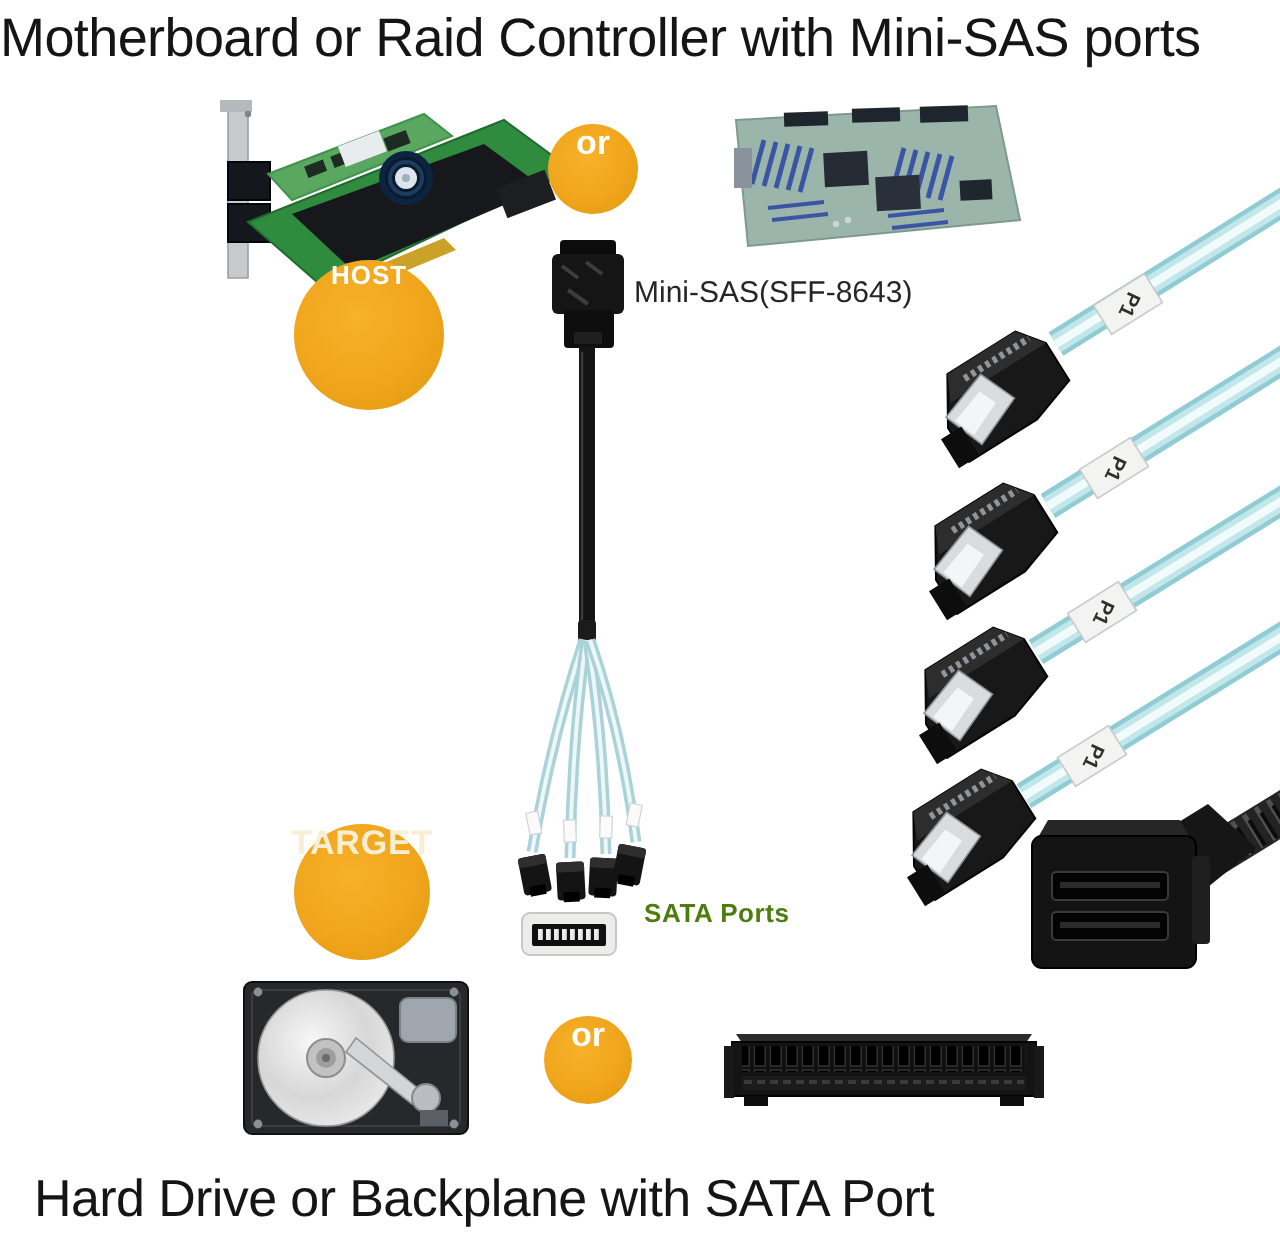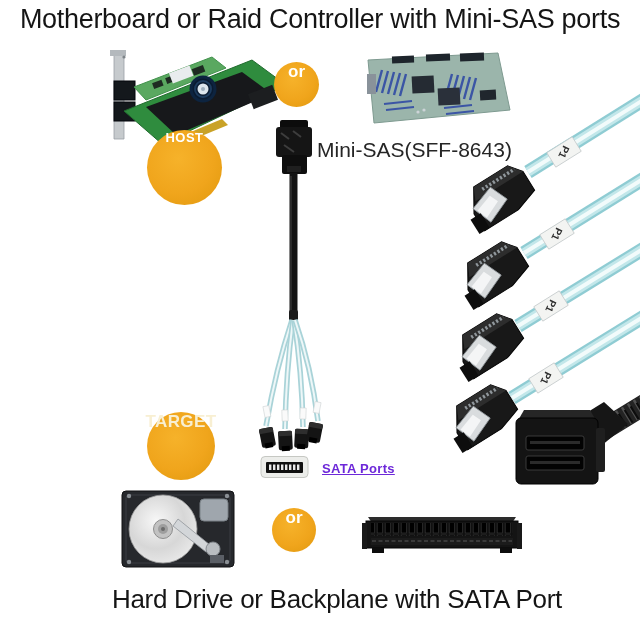--- a/index.html
+++ b/index.html
@@ -1,39 +1,39 @@
 <!DOCTYPE html>
 <html><head>
 <meta charset="utf-8">
 <style>
   html,body{margin:0;padding:0;background:#fff;}
   .canvas{position:relative;width:640px;height:618px;background:#ffffff;overflow:hidden;
           font-family:"Liberation Sans",sans-serif;}
-  .title{position:absolute;left:0;width:640px;text-align:center;color:#151515;
+  .title{position:absolute;left:0;width:640px;color:#151515;
          font-weight:400;white-space:nowrap;}
   .title.top{top:4px;font-size:27px;letter-spacing:-0.3px;}
   .title.bottom{top:584px;font-size:26px;letter-spacing:-0.3px;padding-left:17px;}
   .scene,.dev{position:absolute;}
   .scene{left:0;top:0;z-index:1;}
   .dev{z-index:2;}
   .dev.raid{left:100px;top:45px;}
   .dev.mobo{left:348px;top:50px;}
   .dev.hdd{left:118px;top:485px;}
   .dev.bp{left:360px;top:508px;}
   .dev.sataport{left:260px;top:455px;}
   .badge{position:absolute;z-index:3;border-radius:50%;display:flex;
          justify-content:center;color:#fff;font-weight:700;
          background:radial-gradient(circle at 42% 38%, #f6b22a 0%, #f0a51c 55%, #e0980d 100%);}
   .badge.or1{left:274px;top:62px;width:45px;height:45px;font-size:17px;}
   .badge.or2{left:272px;top:508px;width:44px;height:44px;font-size:17px;}
   .badge.host{left:147px;top:130px;width:75px;height:75px;font-size:13px;letter-spacing:.5px;}
   .badge.target{left:147px;top:412px;width:68px;height:68px;font-size:17px;letter-spacing:.4px;color:#f8efd2;}
   .lbl{position:absolute;z-index:3;color:#262626;white-space:nowrap;}
-  .lbl.minisas{left:317px;top:138px;font-size:21px;font-weight:400;}
-  .lbl.sata{left:322px;top:461px;font-size:13px;font-weight:700;color:#6d28d9;letter-spacing:.3px;text-decoration:underline;}
+  .lbl.minisas{left:317px;top:138px;font-size:15px;font-weight:400;}
+  .lbl.sata{left:322px;top:449px;font-size:13px;font-weight:700;color:#4d7c0f;letter-spacing:.3px;}
   .scene text{font-family:"Liberation Sans",sans-serif;font-weight:700;font-size:10px;fill:#2e2e2e;}
 </style>
 </head>
 <body>
 
 <div class="canvas">
 
   <div class="title top">Motherboard or Raid Controller with Mini-SAS ports</div>
 
   <svg class="scene" width="640" height="618" viewBox="0 0 640 618">

